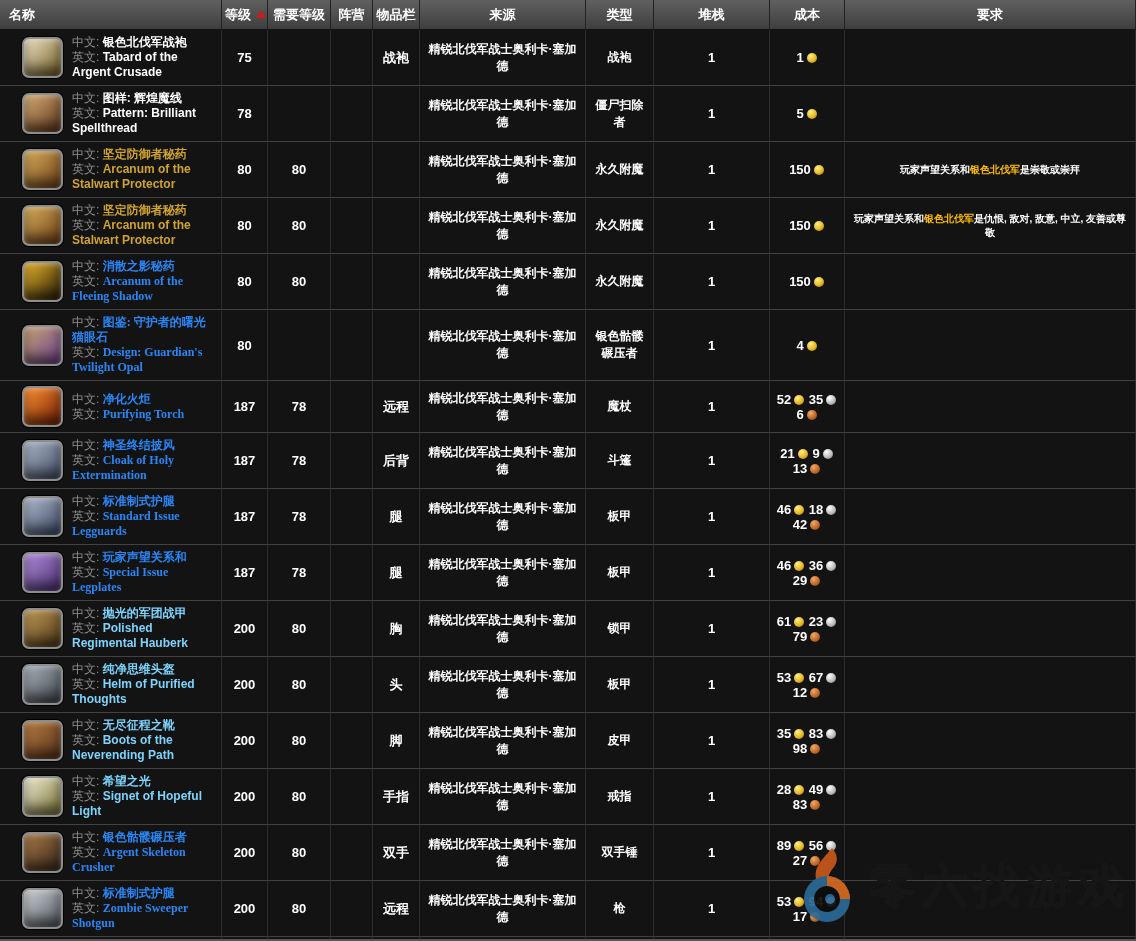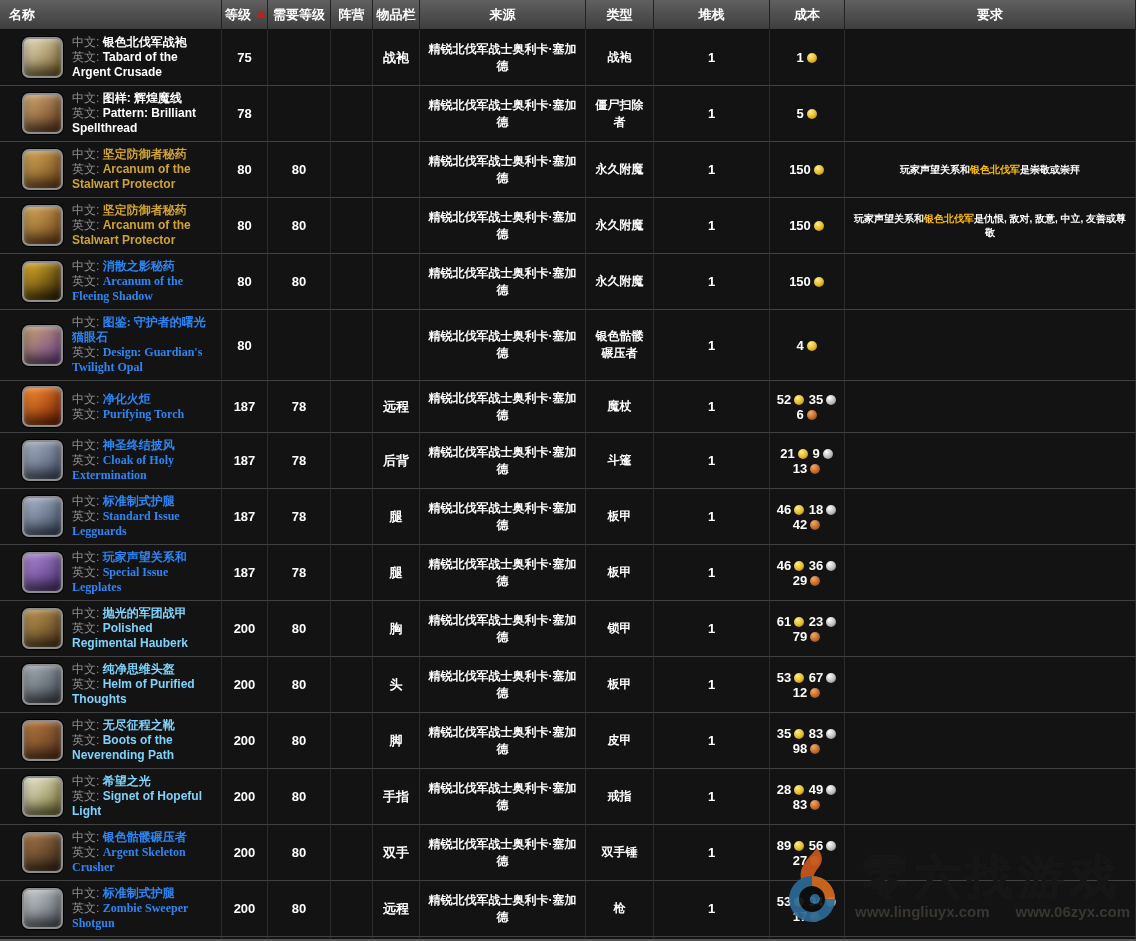--- a/index.html
+++ b/index.html
@@ -415,19 +415,15 @@
   <div id="watermark">
     <svg id="wm-logo" width="72" height="80" viewBox="0 0 72 80">
       <path d="M40 2 C30 14 22 20 24 33 C25 41 31 46 39 45 C33 38 35 29 42 21 C47 14 45 8 40 2 Z" fill="#c8591c"></path>
       <circle cx="35" cy="53" r="23" fill="#2b6a96"></circle>
       <circle cx="35" cy="53" r="13" fill="#0d0d0d"></circle>
       <path d="M35 30 A23 23 0 0 1 58 53 L48 53 A13 13 0 0 0 35 40 Z" fill="#d86a20"></path>
       <circle cx="38" cy="53" r="5" fill="#2b6a96"></circle>
     </svg>
     <div id="wm-textcol">
       <div id="wm-brand">零六找游戏</div>
-      <div id="wm-urls">
-        <span>www.lingliuyx.com</span>
-        <span>www.06zyx.com</span>
-      </div>
     </div>
   </div>
 </div>
 
 </body></html>

